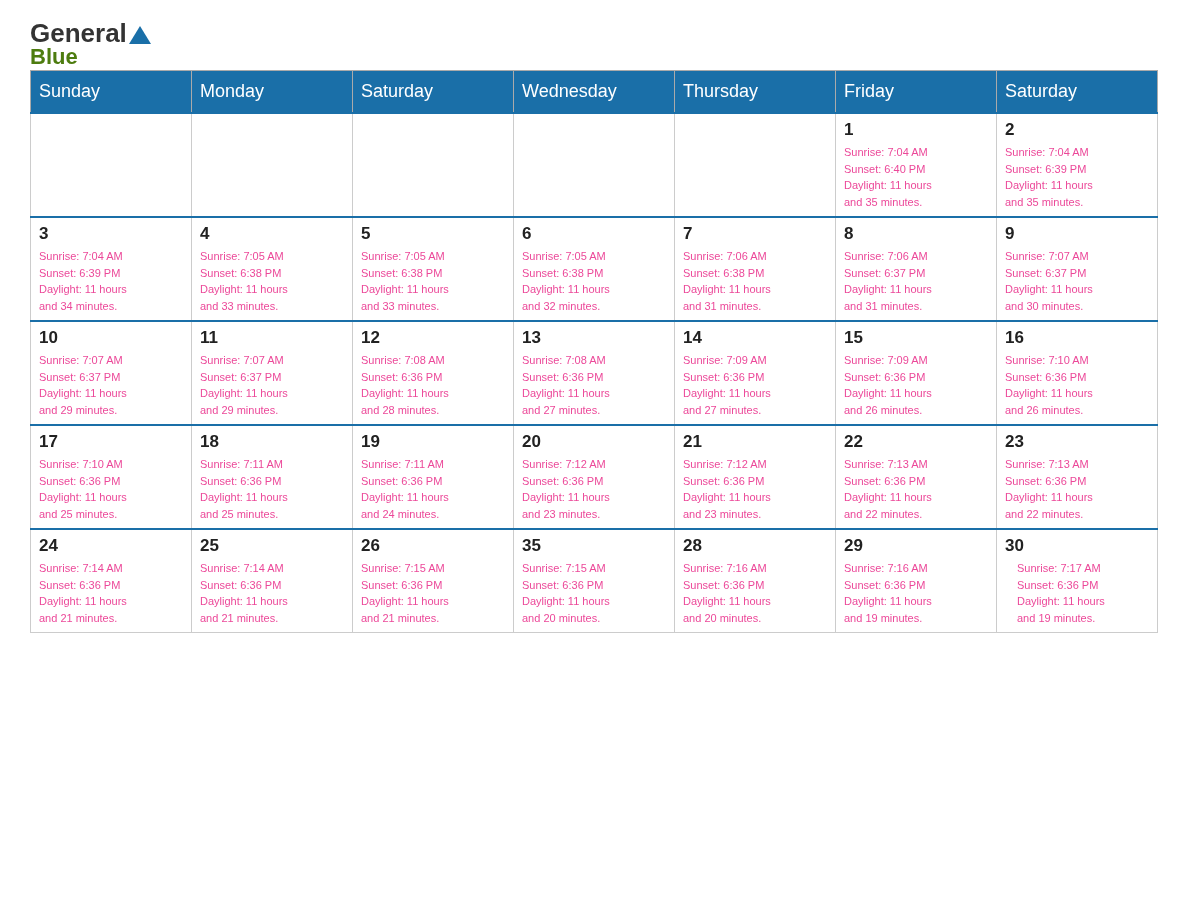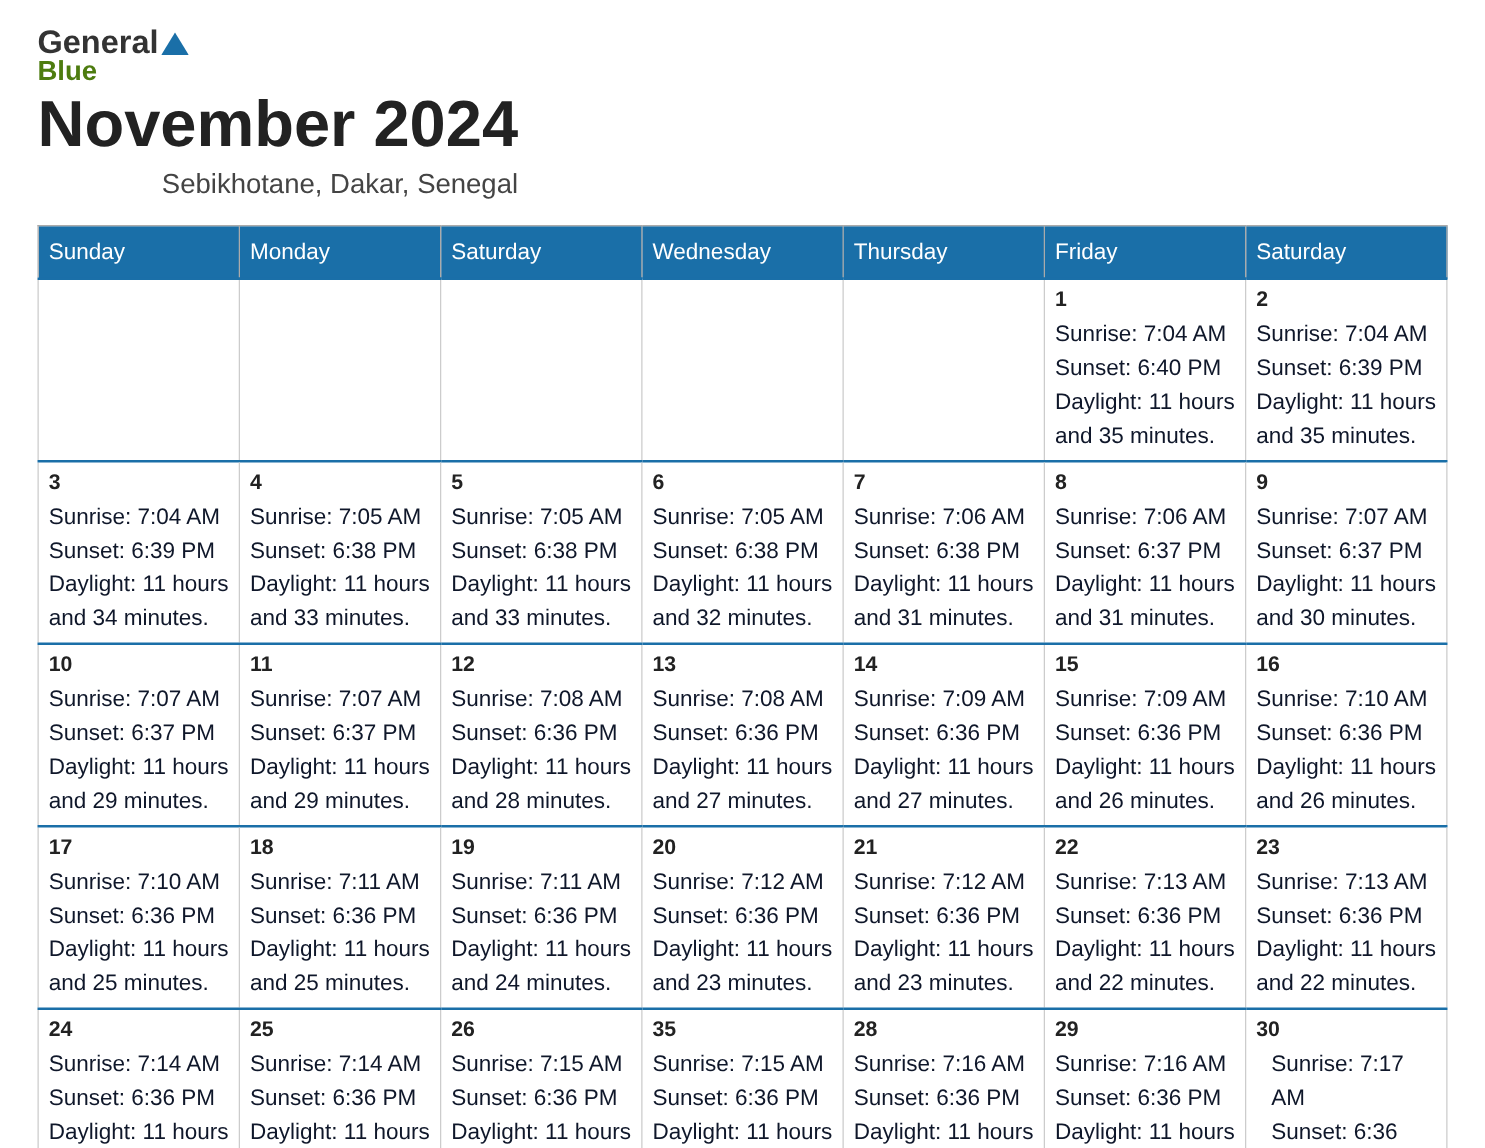--- a/index.html
+++ b/index.html
@@ -6,23 +6,21 @@
     body {
       font-family: Arial, sans-serif;
       background: #fff;
       padding: 20px 30px;
       width: 1188px;
       min-height: 918px;
     }
     .header {
       display: flex;
       justify-content: space-between;
-      align-items: flex-start;
-      margin-bottom: 20px;
-      flex-direction: column;
+      align-items: center;
     }
     .logo {
       display: flex;
       flex-direction: column;
       align-items: flex-start;
     }
     .logo-general {
       font-size: 26px;
       font-weight: bold;
       color: #333;
@@ -77,44 +75,40 @@
     .calendar tbody tr td {
       border-top: 2px solid #1a6fa8;
     }
     .day-number {
       font-size: 17px;
       font-weight: bold;
       color: #222;
       margin-bottom: 4px;
     }
     .day-info {
-      font-size: 18px;
-      color: #0f172a;
+      font-size: 11px;
+      color: #ec4899;
       line-height: 1.5;
     }
     .empty-cell {
       background: #f9f9f9;
     }
   </style>
 </head>
 <body>
 
 <div class="header">
   <div class="logo">
     <div class="logo-general">
       General<svg style="display:inline-block;vertical-align:middle;margin-left:2px;" width="22" height="22" viewBox="0 0 22 22">
         <polygon points="11,2 22,20 0,20" fill="#1a6fa8"></polygon>
       </svg>
     </div>
     <div class="logo-blue">Blue</div>
   </div>
-  <div class="title-area">
-    <div class="main-title">November 2024</div>
-    <div class="subtitle">Sebikhotane, Dakar, Senegal</div>
-  </div>
 </div>
 
 <table class="calendar">
   <thead>
     <tr>
     <th>Sunday</th>
         <th>Monday</th>
         <th>Saturday</th>
         <th>Wednesday</th>
         <th>Thursday</th>

